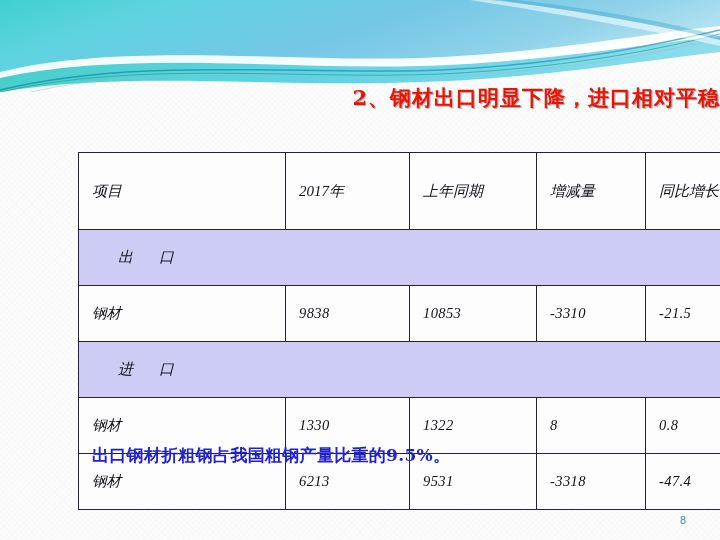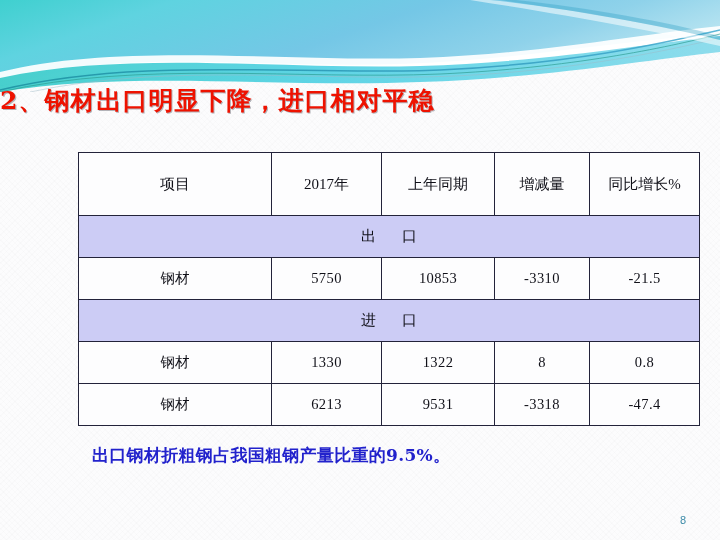--- a/index.html
+++ b/index.html
@@ -33,24 +33,24 @@
     height: 92px;
     pointer-events: none;
   }
 
   
   #title {
     position: absolute;
     top: 84px;
     left: 0;
     width: 720px;
-    text-align: left;
+    text-align: right;
     font-family: "DejaVu Serif", "Liberation Serif", serif;
     font-weight: bold;
-    font-size: 25px;
+    font-size: 21px;
     letter-spacing: 1px;
     color: #ee1200;
     text-shadow: 1.2px 1.2px 0 rgba(120,120,130,0.55);
     white-space: nowrap;
   }
 
   
   #data-table {
     position: absolute;
     left: 78px;
@@ -58,25 +58,25 @@
     width: 556px;
     border-collapse: collapse;
     table-layout: fixed;
     background: #fdfdfe;
   }
   #data-table td, #data-table th {
     border: 1.3px solid #23233a;
     font-family: "Liberation Serif", "DejaVu Serif", serif;
     font-size: 14.5px;
     color: #101018;
-    text-align: center;
     vertical-align: middle;
     font-weight: normal;
-    padding: 6px;
+    padding: 13px;
     background: #fdfdfe;
+    font-style: italic;
   }
   #data-table thead td {
     height: 50px;
     font-size: 15px;
   }
   #data-table tbody td {
     height: 29px;
   }
   tr.section-row td {
     background: #ccccf5 !important;
@@ -178,21 +178,21 @@
     </thead>
     <tbody>
 
       <tr class="section-row">
         <td colspan="5">
           <span class="sec-label">出口</span>
         </td>
       </tr>
       <tr>
         <td>钢材</td>
-        <td class="num">5750</td>
+        <td class="num">9838</td>
         <td class="num">10853</td>
         <td class="num">-3310</td>
         <td class="num">-21.5</td>
       </tr>
 
       <tr class="section-row">
         <td colspan="5">
           <span class="sec-label">进口</span>
         </td>
       </tr>

